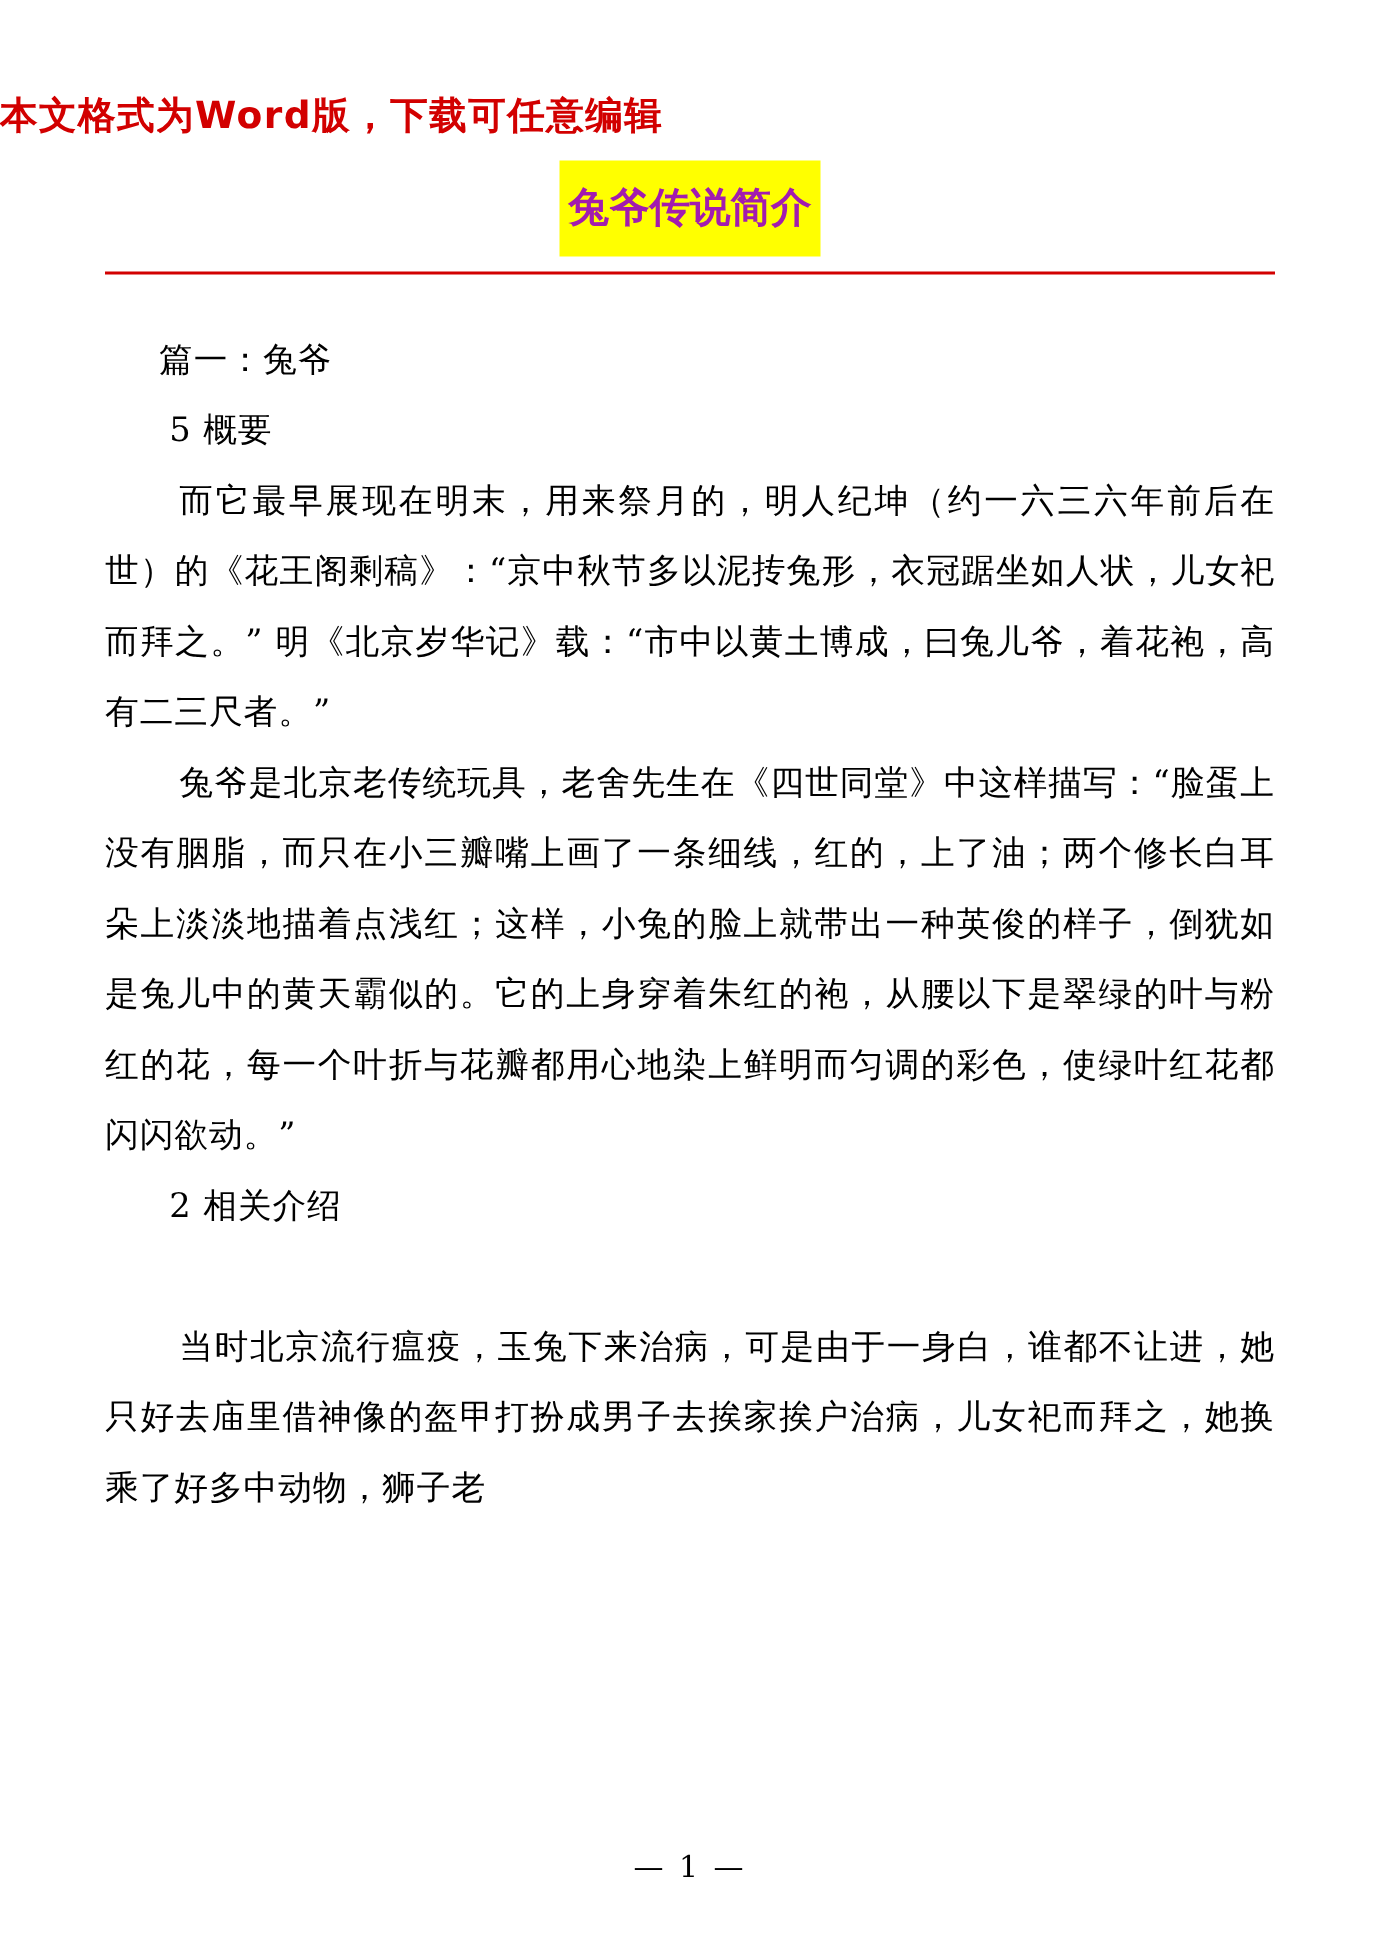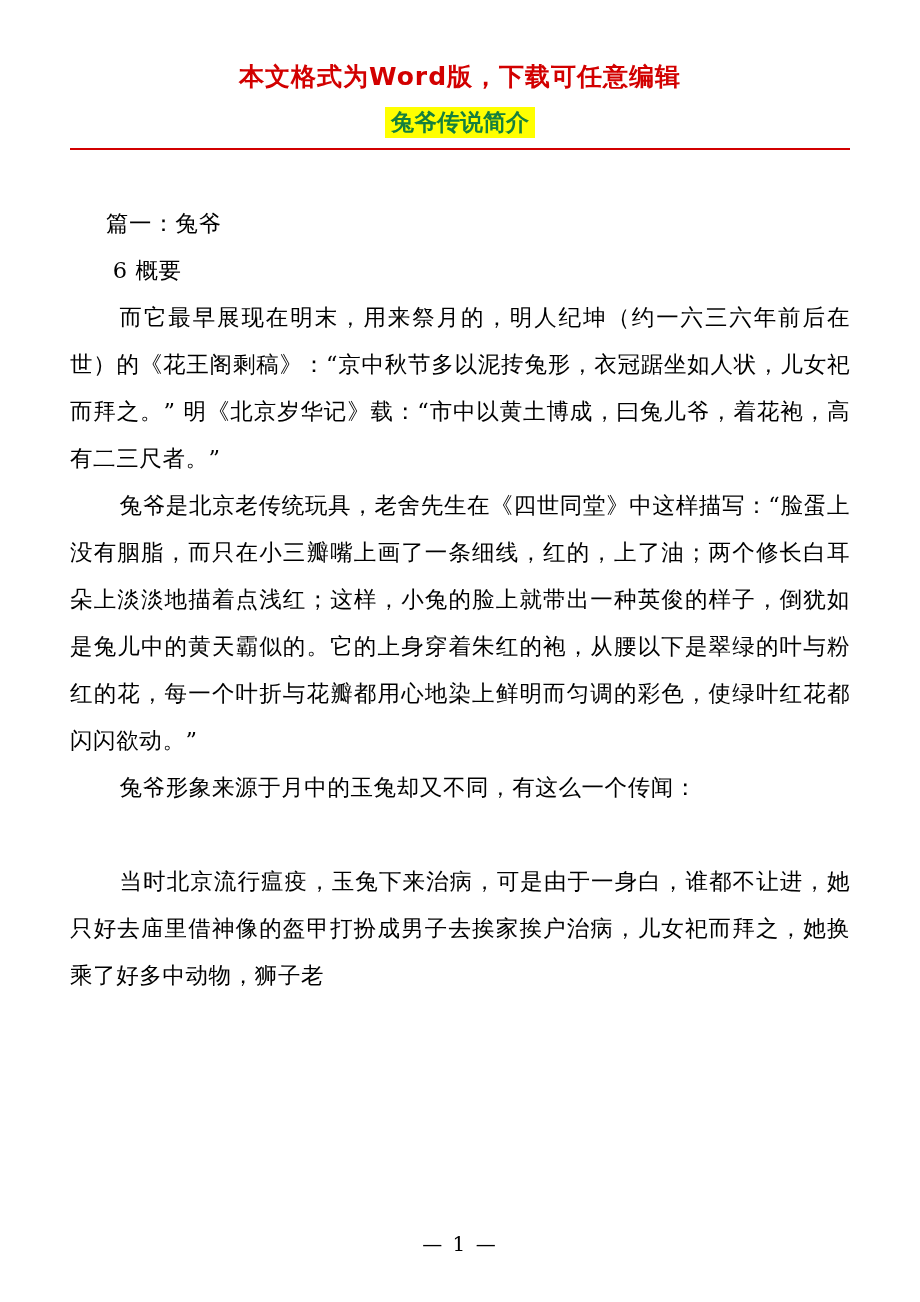--- a/index.html
+++ b/index.html
@@ -16,52 +16,51 @@
     overflow: hidden;
   }
   .page {
     width: 920px;
     height: 1302px;
     box-sizing: border-box;
     padding: 0;
     position: relative;
   }
   .header-banner {
-    text-align: center;
     color: #d20000;
     font-family: "DejaVu Sans", sans-serif;
     font-weight: bold;
     font-size: 25px;
     letter-spacing: 1px;
     padding-top: 60px;
   }
   .doc-title-wrap {
     text-align: center;
     margin-top: 14px;
   }
   .doc-title {
     display: inline-block;
     background: #ffff00;
-    color: #15803d;
+    color: #a21caf;
     font-family: "DejaVu Sans", sans-serif;
     font-weight: bold;
-    font-size: 23px;
+    font-size: 27px;
     line-height: 1.25;
-    padding: 1px 6px;
+    padding: 15px 6px;
   }
   .rule {
     width: 780px;
     margin: 10px auto 0 auto;
     border-top: 2px solid #d20000;
     height: 0;
   }
   .body-content {
     width: 780px;
     margin: 0 auto;
-    padding-top: 50px;
+    padding-top: 34px;
     font-size: 22.5px;
     line-height: 47px;
     letter-spacing: 0.6px;
     text-align: justify;
   }
   p {
     margin: 0;
   }
   .indent1 {
     text-indent: 2.2em;
@@ -93,23 +92,23 @@
   <div class="header-banner">本文格式为Word版，下载可任意编辑</div>
 
   <div class="doc-title-wrap">
     <span class="doc-title">兔爷传说简介</span>
   </div>
 
   <div class="rule"></div>
 
   <div class="body-content">
     <p class="indent-head">篇一：兔爷</p>
-    <p class="indent-num">6 概要</p>
+    <p class="indent-num">5 概要</p>
     <p class="indent1">而它最早展现在明末，用来祭月的，明人纪坤（约一六三六年前后在世）的《花王阁剩稿》：“京中秋节多以泥抟兔形，衣冠踞坐如人状，儿女祀而拜之。”  明《北京岁华记》载：“市中以黄土博成，曰兔儿爷，着花袍，高有二三尺者。”</p>
     <p class="indent1">兔爷是北京老传统玩具，老舍先生在《四世同堂》中这样描写：“脸蛋上没有胭脂，而只在小三瓣嘴上画了一条细线，红的，上了油；两个修长白耳朵上淡淡地描着点浅红；这样，小兔的脸上就带出一种英俊的样子，倒犹如是兔儿中的黄天霸似的。它的上身穿着朱红的袍，从腰以下是翠绿的叶与粉红的花，每一个叶折与花瓣都用心地染上鲜明而匀调的彩色，使绿叶红花都闪闪欲动。”</p>
-    <p class="indent1">兔爷形象来源于月中的玉兔却又不同，有这么一个传闻：</p>
+    <p class="indent-num">2 相关介绍</p>
     <div class="blank-line"></div>
     <p class="indent1">当时北京流行瘟疫，玉兔下来治病，可是由于一身白，谁都不让进，她只好去庙里借神像的盔甲打扮成男子去挨家挨户治病，儿女祀而拜之，她换乘了好多中动物，狮子老</p>
   </div>
 
   <div class="page-number">— 1 —</div>
 
 </div>
 
 </body></html>

